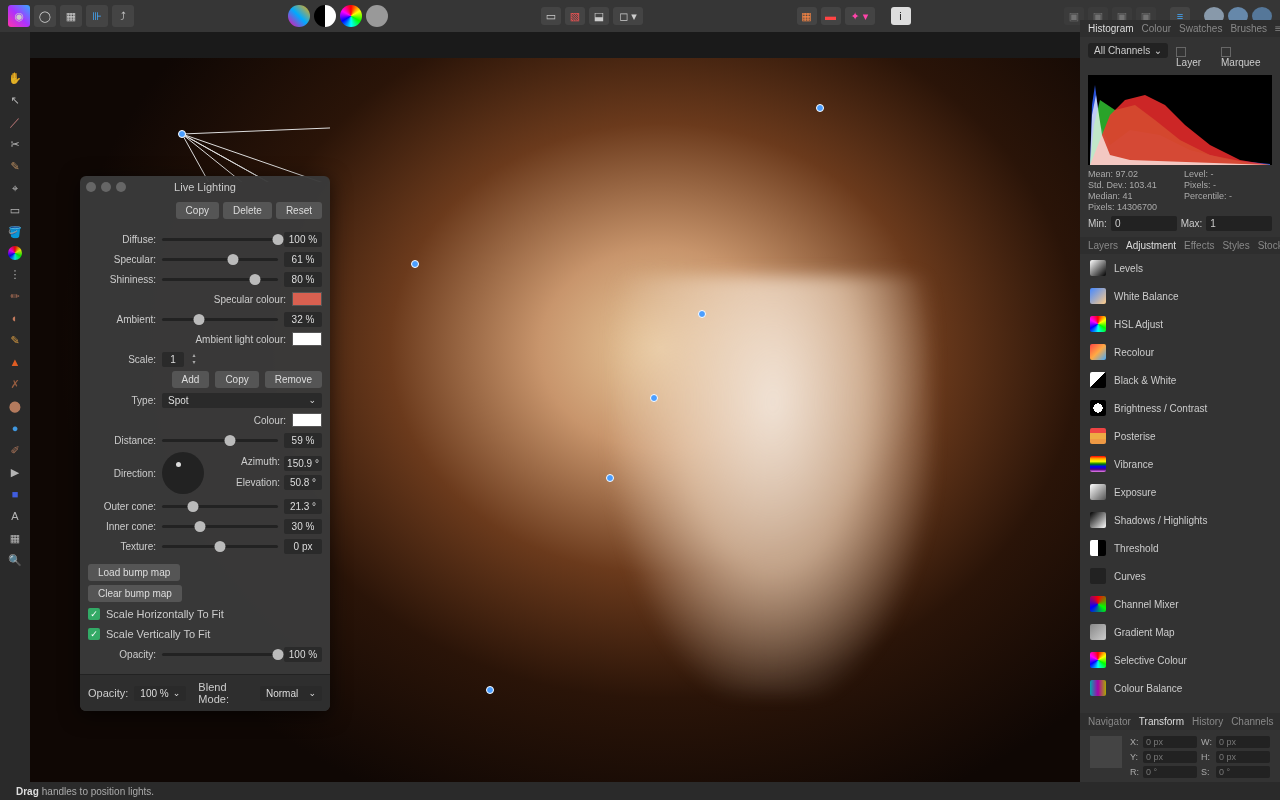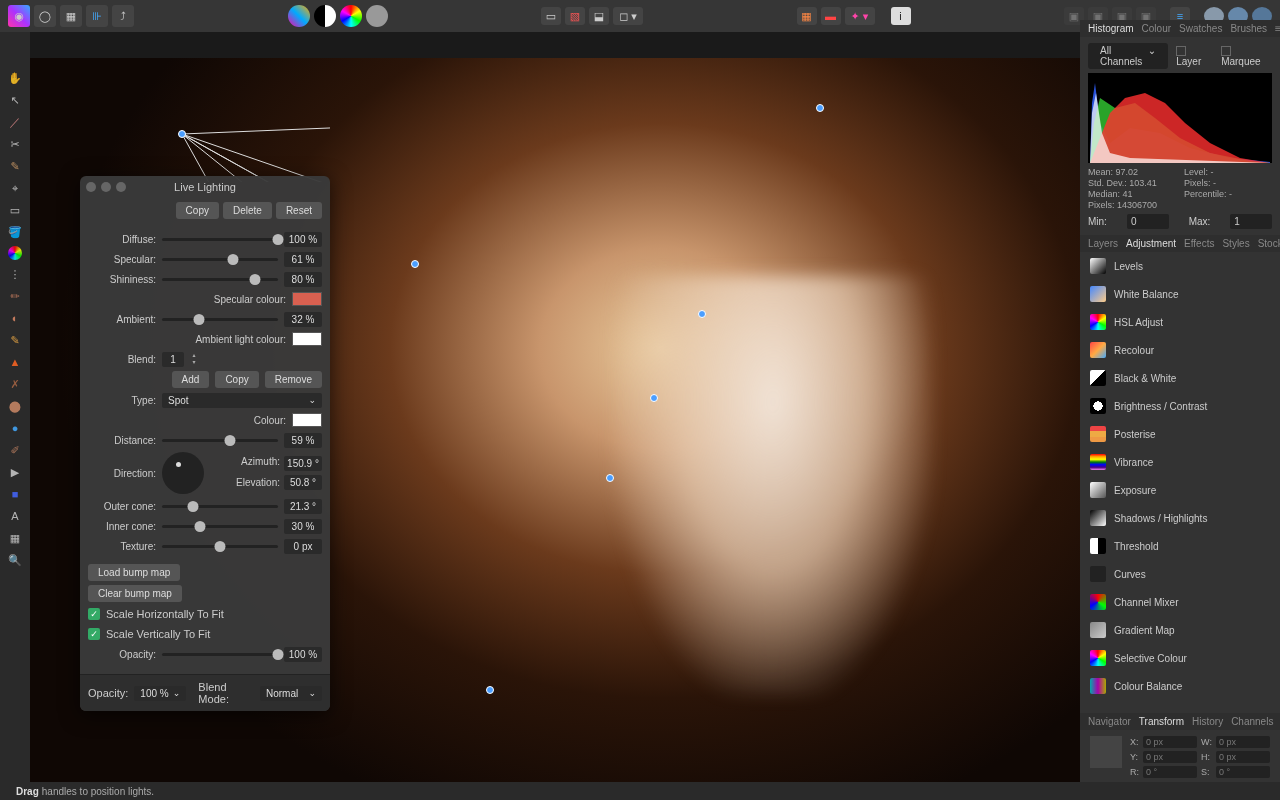--- a/index.html
+++ b/index.html
@@ -56,26 +56,26 @@
 .direction-dial .dot { position: absolute; width: 5px; height: 5px; background: #ddd; border-radius: 50%; top: 10px; left: 14px; }
 .check { width: 12px; height: 12px; background: #3a6; color: #fff; display: flex; align-items: center; justify-content: center; font-size: 9px; border-radius: 2px; }
 .panel-footer { border-top: 1px solid #222; padding: 6px 8px; display: flex; align-items: center; gap: 6px; background: rgba(45,45,45,0.95); border-radius: 0 0 6px 6px; }
 
 
 .rightside { position: absolute; right: 0; top: 20px; bottom: 16px; width: 200px; background: #333; display: flex; flex-direction: column; font-size: 10px; }
 .tab-row { display: flex; gap: 8px; padding: 3px 8px; background: #2e2e2e; align-items: center; }
 .tab { color: #888; cursor: pointer; font-size: 10px; }
 .tab.active { color: #ddd; }
 .histo-body { padding: 6px 8px; }
-.channel-sel { background: #222; padding: 2px 12px; border-radius: 3px; display: flex; justify-content: space-between; width: 82px; margin-bottom: 0; cursor: pointer; }
+.channel-sel { background: #222; padding: 2px 6px; border-radius: 3px; display: flex; justify-content: space-between; width: 82px; margin-bottom: 13px; cursor: pointer; }
 .channel-sel::after { content: "⌄"; }
 .histo-canvas { width: 100%; height: 90px; background: #000; position: relative; overflow: hidden; }
 .hstats { font-size: 9px; color: #aaa; margin-top: 4px; display: grid; grid-template-columns: 1fr 1fr; gap: 1px 8px; }
 .hstats span { white-space: nowrap; }
-.minmax { display: flex; gap: 20px; align-items: center; margin-top: 4px; }
+.minmax { display: flex; gap: 4px; align-items: center; margin-top: 4px; }
 .minmax .fld { flex: 1; background: #222; padding: 2px 4px; border-radius: 2px; }
 .adj-list { flex: 1; overflow-y: auto; }
 .adj-item { display: flex; align-items: center; gap: 8px; padding: 6px 10px; cursor: pointer; }
 .adj-icon { width: 16px; height: 16px; border-radius: 2px; flex-shrink: 0; }
 .transform-body { padding: 6px 10px; display: flex; gap: 8px; }
 .transform-thumb { width: 32px; height: 32px; background: #444; }
 .transform-fields { flex: 1; display: grid; grid-template-columns: auto 1fr auto 1fr; gap: 3px 4px; align-items: center; font-size: 9px; color: #aaa; }
 .transform-fields .tf { background: #222; padding: 1px 3px; border-radius: 2px; color: #777; }
 .checkbox-sm { width:10px; height:10px; border:1px solid #666; display:inline-block; vertical-align:middle; margin-right:3px; }
 </style>
@@ -214,21 +214,21 @@
         <div class="slider">
           <div class="slider-thumb" style="left:32%"></div>
         </div>
         <div class="val">32 %</div>
       </div>
     <div class="row">
         <div class="row-wide-label">Ambient light colour:</div>
         <div class="swatch" style="background:#fff"></div>
       </div>
     <div class="row">
-        <div class="row-label">Blend:</div>
+        <div class="row-label">Scale:</div>
         <div class="num-field">1</div>
         <div class="stepper">
           <span>▴</span>
           <span>▾</span>
         </div>
       </div>
     <div class="row" style="justify-content:flex-end;padding-left:74px">
       <button class="btn">Add</button>
       <button class="btn">Copy</button>
       <button class="btn">Remove</button>

